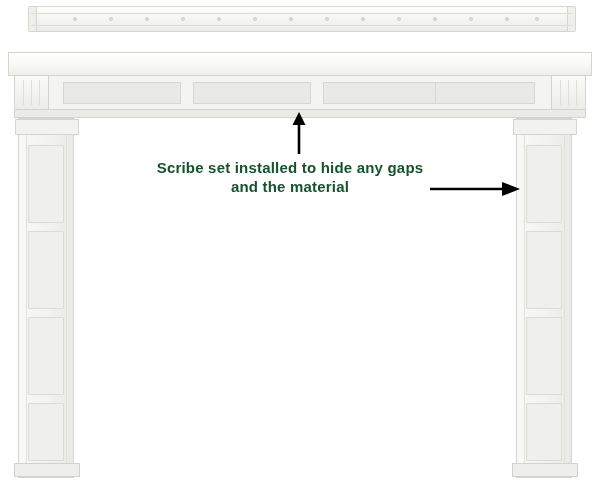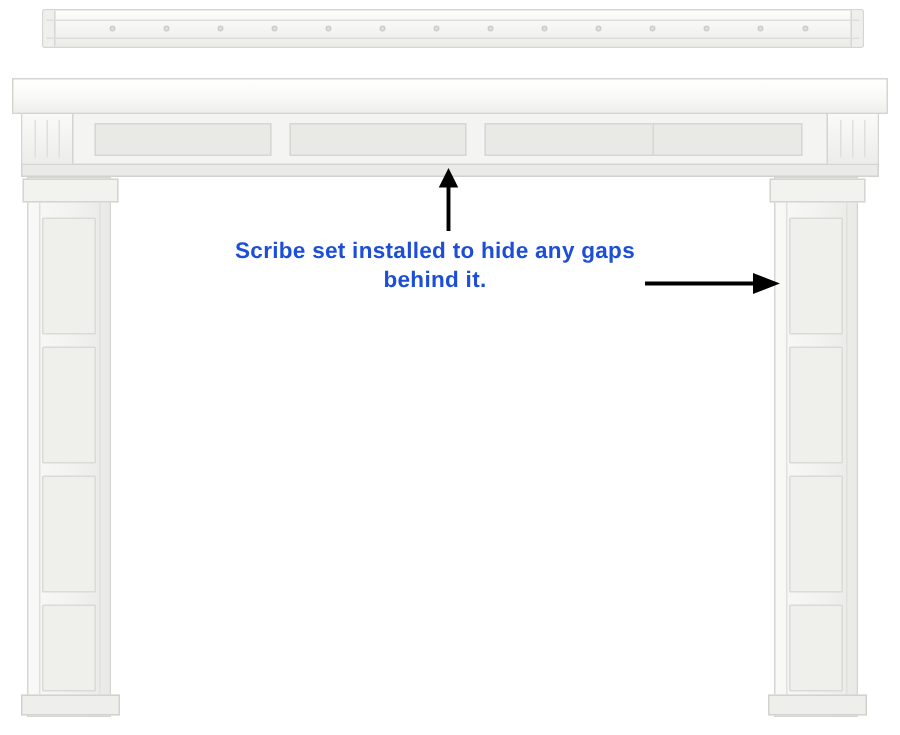--- a/index.html
+++ b/index.html
@@ -180,21 +180,21 @@
   
   #annotation {
     position: absolute;
     left: 120px;
     top: 158px;
     width: 340px;
     text-align: center;
     font-size: 15px;
     font-weight: bold;
     line-height: 19px;
-    color: #1d4ed8;
+    color: #14532d;
     letter-spacing: 0.2px;
   }
   #annotation .line { display: block; white-space: pre; }
 
   .arrow {
     position: absolute;
   }
   #arrow-up { left: 288px; top: 112px; }
   #arrow-right { left: 430px; top: 178px; }
 </style>
@@ -271,16 +271,16 @@
     <polygon points="11,0 4.5,13 17.5,13" fill="#000"></polygon>
   </svg>
 
   <svg class="arrow" id="arrow-right" width="90" height="22" viewBox="0 0 90 22">
     <line x1="0" y1="11" x2="74" y2="11" stroke="#000" stroke-width="2.6"></line>
     <polygon points="90,11 72,4 72,18" fill="#000"></polygon>
   </svg>
 
   <div id="annotation">
     <span class="line">Scribe set installed to hide any gaps</span>
-    <span class="line">behind it.</span>
+    <span class="line">and the material</span>
   </div>
 
 </div>
 
 </body></html>

